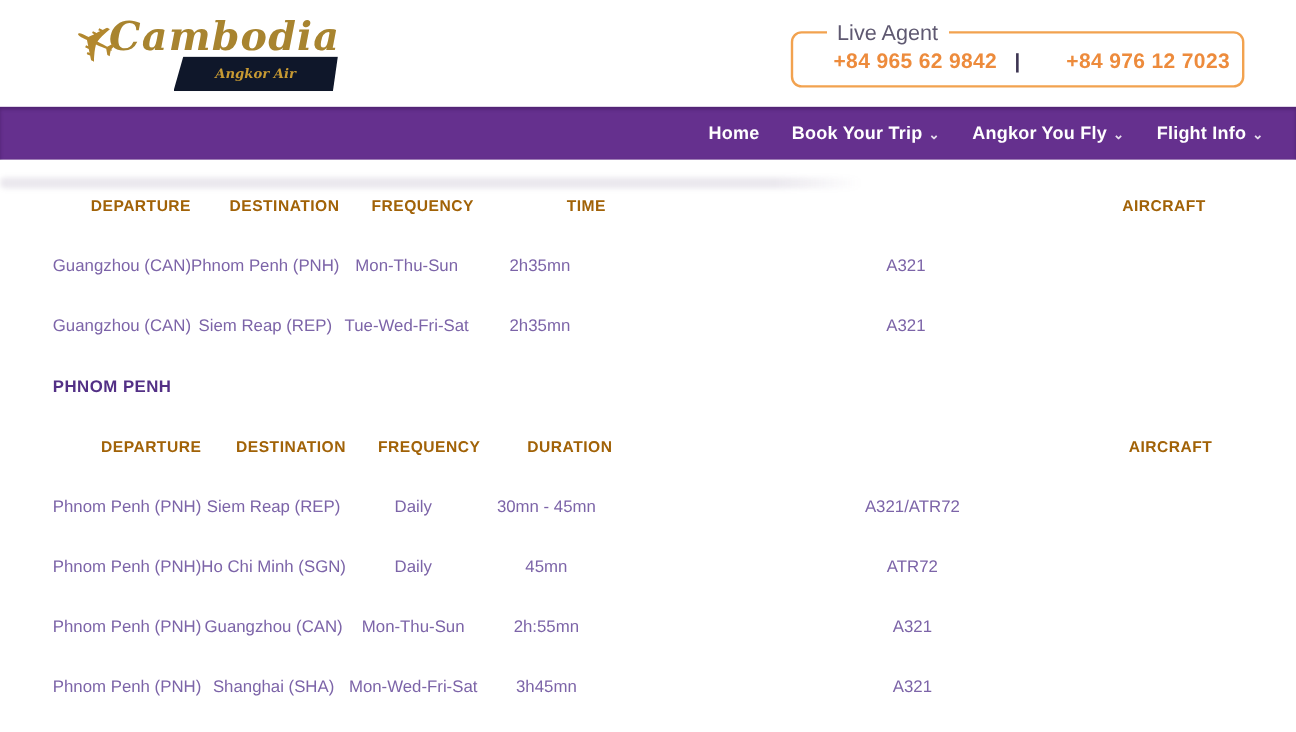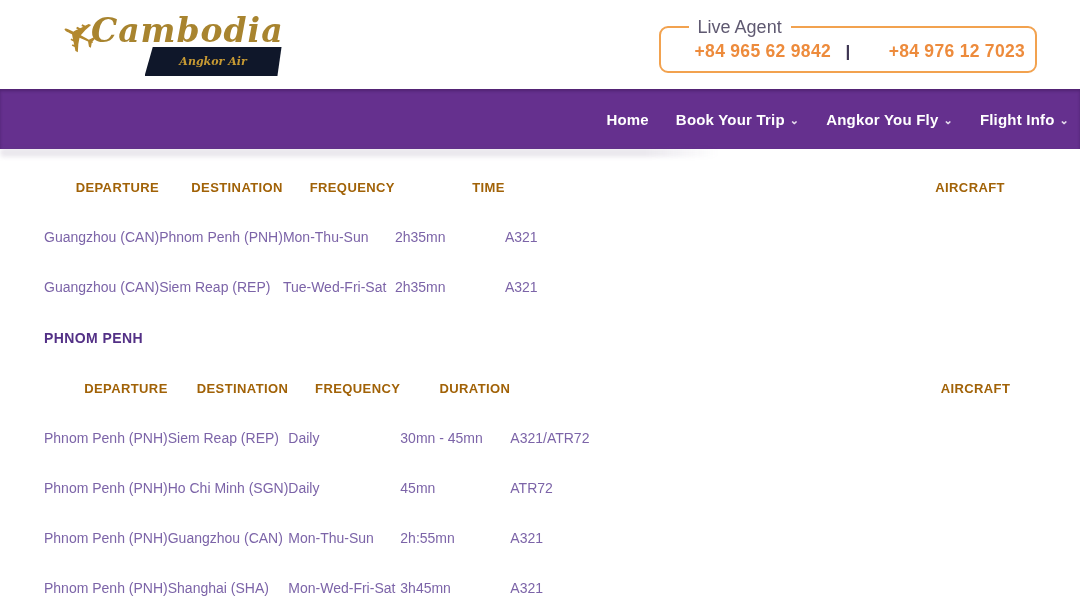--- a/index.html
+++ b/index.html
@@ -41,22 +41,22 @@
   .phones { text-align:center; white-space:nowrap; margin-top:2px; }
   .phones a {
     color:#ed8b3c; font-weight:bold; font-size:17.5px; text-decoration:none;
     letter-spacing:0.3px;
     margin-left:24px;
   }
   .phone-sep { color:#3d3552; font-weight:bold; font-size:17px; padding:0 10px; }
 
   
   .main-nav {
-    height:60px; background:#65308e; display:flex; align-items:center;
-    justify-content:flex-end; padding-right:11px; gap:27px;
+    height:44px; background:#65308e; display:flex; align-items:center;
+    justify-content:flex-end; padding-right:27px; gap:27px;
     box-shadow:inset 0 2px 3px rgba(40,10,60,0.35);
   }
   .nav-item {
     color:#ffffff; font-weight:bold; font-size:15px; text-decoration:none;
     display:flex; align-items:center; letter-spacing:0.2px; cursor:pointer;
   }
   .chev { font-size:11px; margin-left:5px; opacity:0.85; position:relative; top:1px; }
 
   .dropdown-shadow {
     position:absolute; left:0; top:148px; width:718px; height:9px;
@@ -73,21 +73,21 @@
   table.schedule col.c1 { width:111px; }
   table.schedule col.c2 { width:110px; }
   table.schedule col.c3 { width:112px; }
   table.schedule col.c4 { width:110px; }
   table.schedule col.c5 { width:500px; }
   table.schedule th {
     height:50px; text-align:right; vertical-align:middle;
     font-size:13px; font-weight:bold; color:#a16207; letter-spacing:0.4px;margin-left:24px;
   }
   table.schedule td {
-    height:50px; text-align:left; vertical-align:middle;
+    height:50px; text-align:center; vertical-align:middle;
     font-size:14px; color:#7c64a8;
   }
   .section-title {
     margin-left:44px; height:51px; display:flex; align-items:center;
     font-size:14px; font-weight:bold; color:#533086; letter-spacing:0.4px;
   }
 </style>
 </head>
 <body>
 

